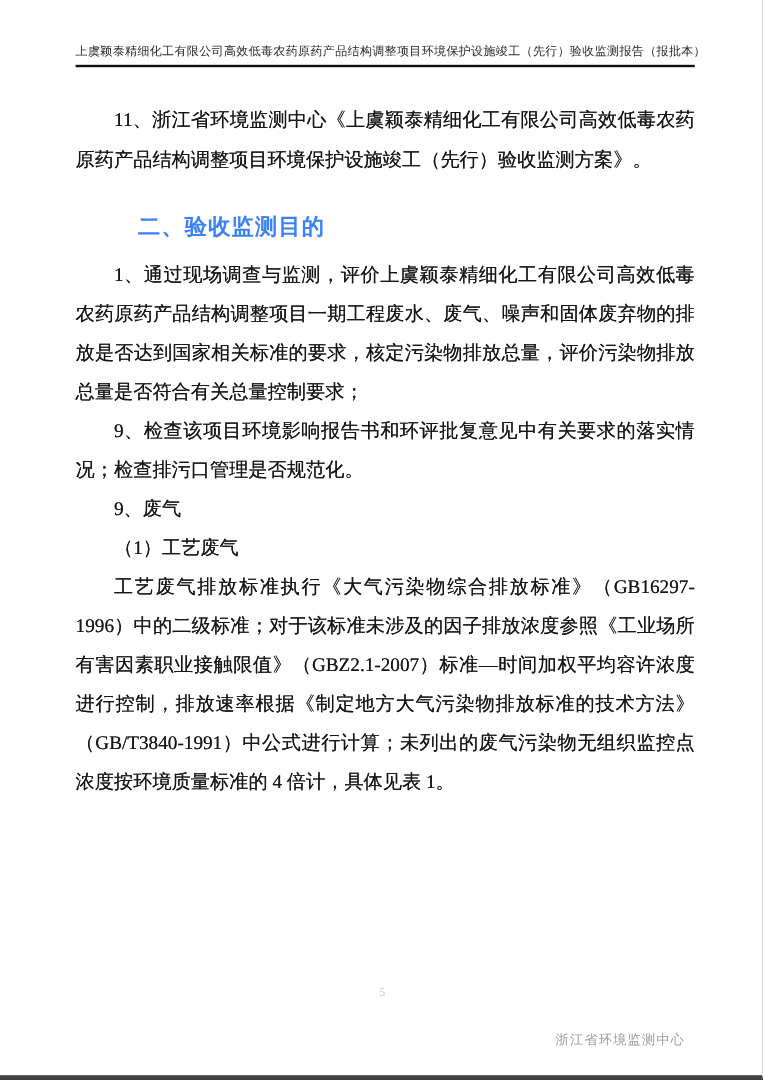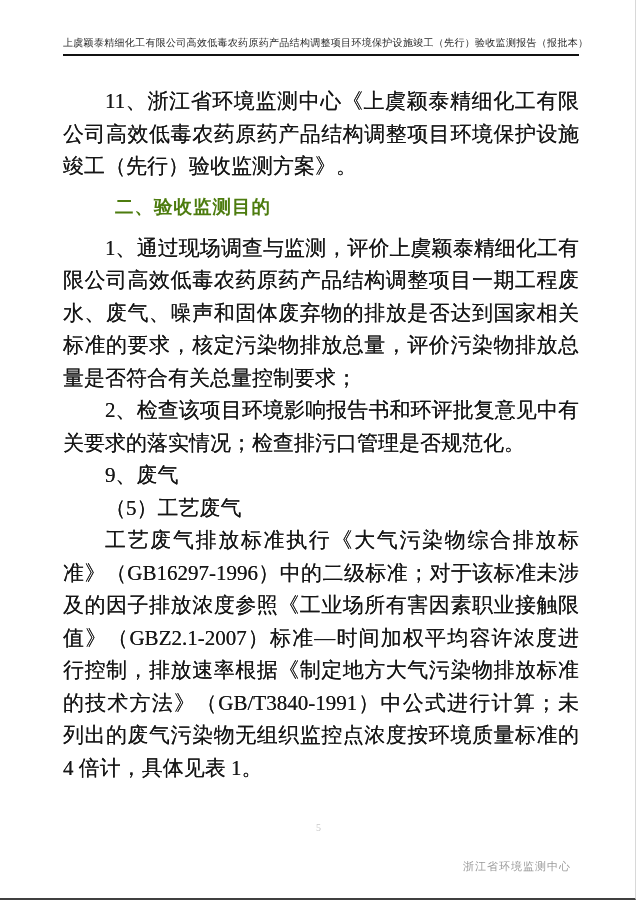--- a/index.html
+++ b/index.html
@@ -7,53 +7,53 @@
   body {
     width: 636px; height: 900px;
     font-family: "Liberation Serif", "DejaVu Serif", serif;
     overflow: hidden;
   }
   .page {
     position: relative;
     width: 636px; height: 900px;
     background: #ffffff;
     border-right: 1px solid #d8d8d8;
-    border-bottom: 2px solid #404040;
+    border-bottom: 4px solid #404040;
     padding: 36px 56px 0 63px;
     color: #1c1c1c;
   }
   
   .running-header {
     width: 100%;
     text-align: center;
     font-size: 10px;
     letter-spacing: 0.3px;
     color: #2a2a2a;
     padding-bottom: 4px;
     border-bottom: 2px solid #111;
     margin-bottom: 29px;
     white-space: nowrap;
   }
   
   .para {
-    font-size: 21px;
+    font-size: 16px;
     line-height: 32.5px;
     text-align: justify;
     text-indent: 2em;
     color: #161616;
     
     text-shadow: 0 0 0.4px #333;
   }
   .heading {
     font-family: "Liberation Sans", "DejaVu Sans", sans-serif;
     font-size: 18.5px;
     font-weight: 700;
-    color: #4d7c0f;
+    color: #3b82f6;
     text-indent: 52px;
-    margin-top: 11px;
+    margin-top: 26px;
     margin-bottom: 13px;
     letter-spacing: 1px;
   }
   
   .page-number {
     position: absolute;
     left: 316px; top: 822px;
     font-size: 10px;
     color: #c9c9c9;
   }
@@ -72,27 +72,27 @@
 
   <div class="running-header">上虞颖泰精细化工有限公司高效低毒农药原药产品结构调整项目环境保护设施竣工（先行）验收监测报告（报批本）</div>
 
   <div class="content">
     <p class="para">11、浙江省环境监测中心《上虞颖泰精细化工有限公司高效低毒农药原药产品结构调整项目环境保护设施竣工（先行）验收监测方案》。</p>
 
     <h2 class="heading">二、验收监测目的</h2>
 
     <p class="para">1、通过现场调查与监测，评价上虞颖泰精细化工有限公司高效低毒农药原药产品结构调整项目一期工程废水、废气、噪声和固体废弃物的排放是否达到国家相关标准的要求，核定污染物排放总量，评价污染物排放总量是否符合有关总量控制要求；</p>
 
-    <p class="para">2、检查该项目环境影响报告书和环评批复意见中有关要求的落实情况；检查排污口管理是否规范化。</p>
+    <p class="para">9、检查该项目环境影响报告书和环评批复意见中有关要求的落实情况；检查排污口管理是否规范化。</p>
 
 
 
     <p class="para">9、废气</p>
 
-    <p class="para">（5）工艺废气</p>
+    <p class="para">（1）工艺废气</p>
 
     <p class="para">工艺废气排放标准执行《大气污染物综合排放标准》（GB16297-1996）中的二级标准；对于该标准未涉及的因子排放浓度参照《工业场所有害因素职业接触限值》（GBZ2.1-2007）标准—时间加权平均容许浓度进行控制，排放速率根据《制定地方大气污染物排放标准的技术方法》（GB/T3840-1991）中公式进行计算；未列出的废气污染物无组织监控点浓度按环境质量标准的 4 倍计，具体见表 1。</p>
   </div>
 
   <span class="page-number">5</span>
 
   <span class="footer-org">浙江省环境监测中心</span>
 
 </div>
 

